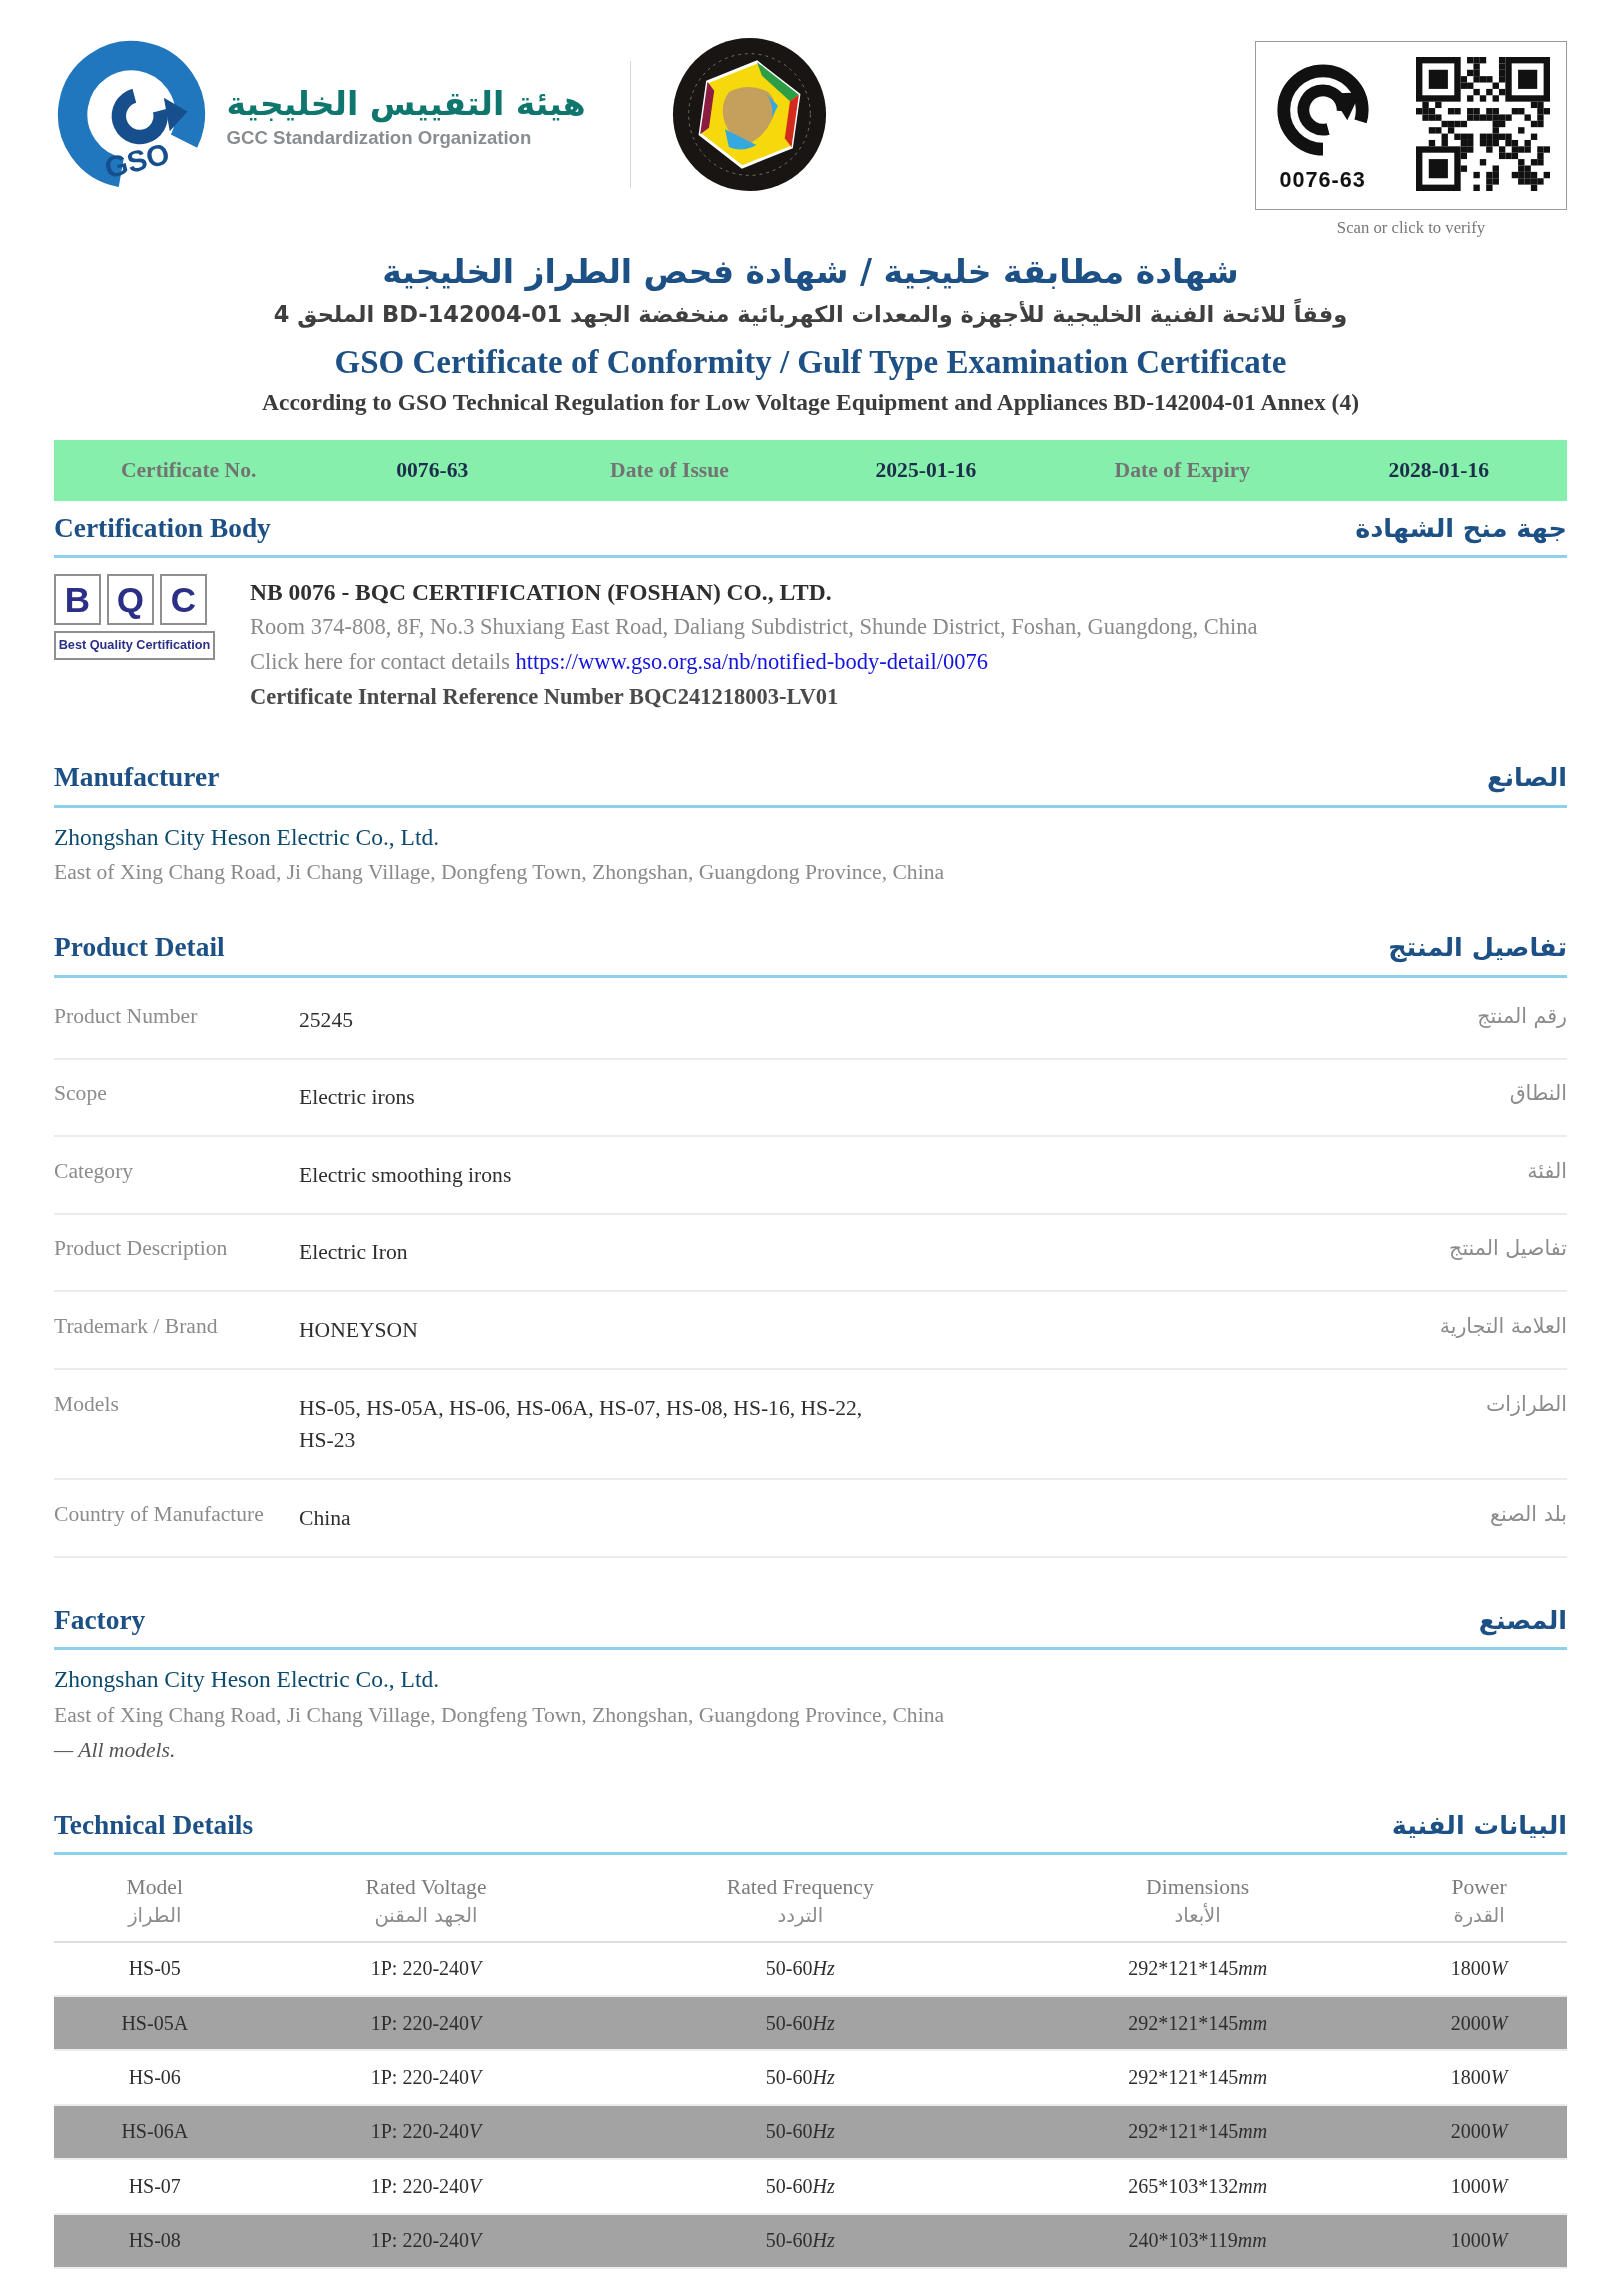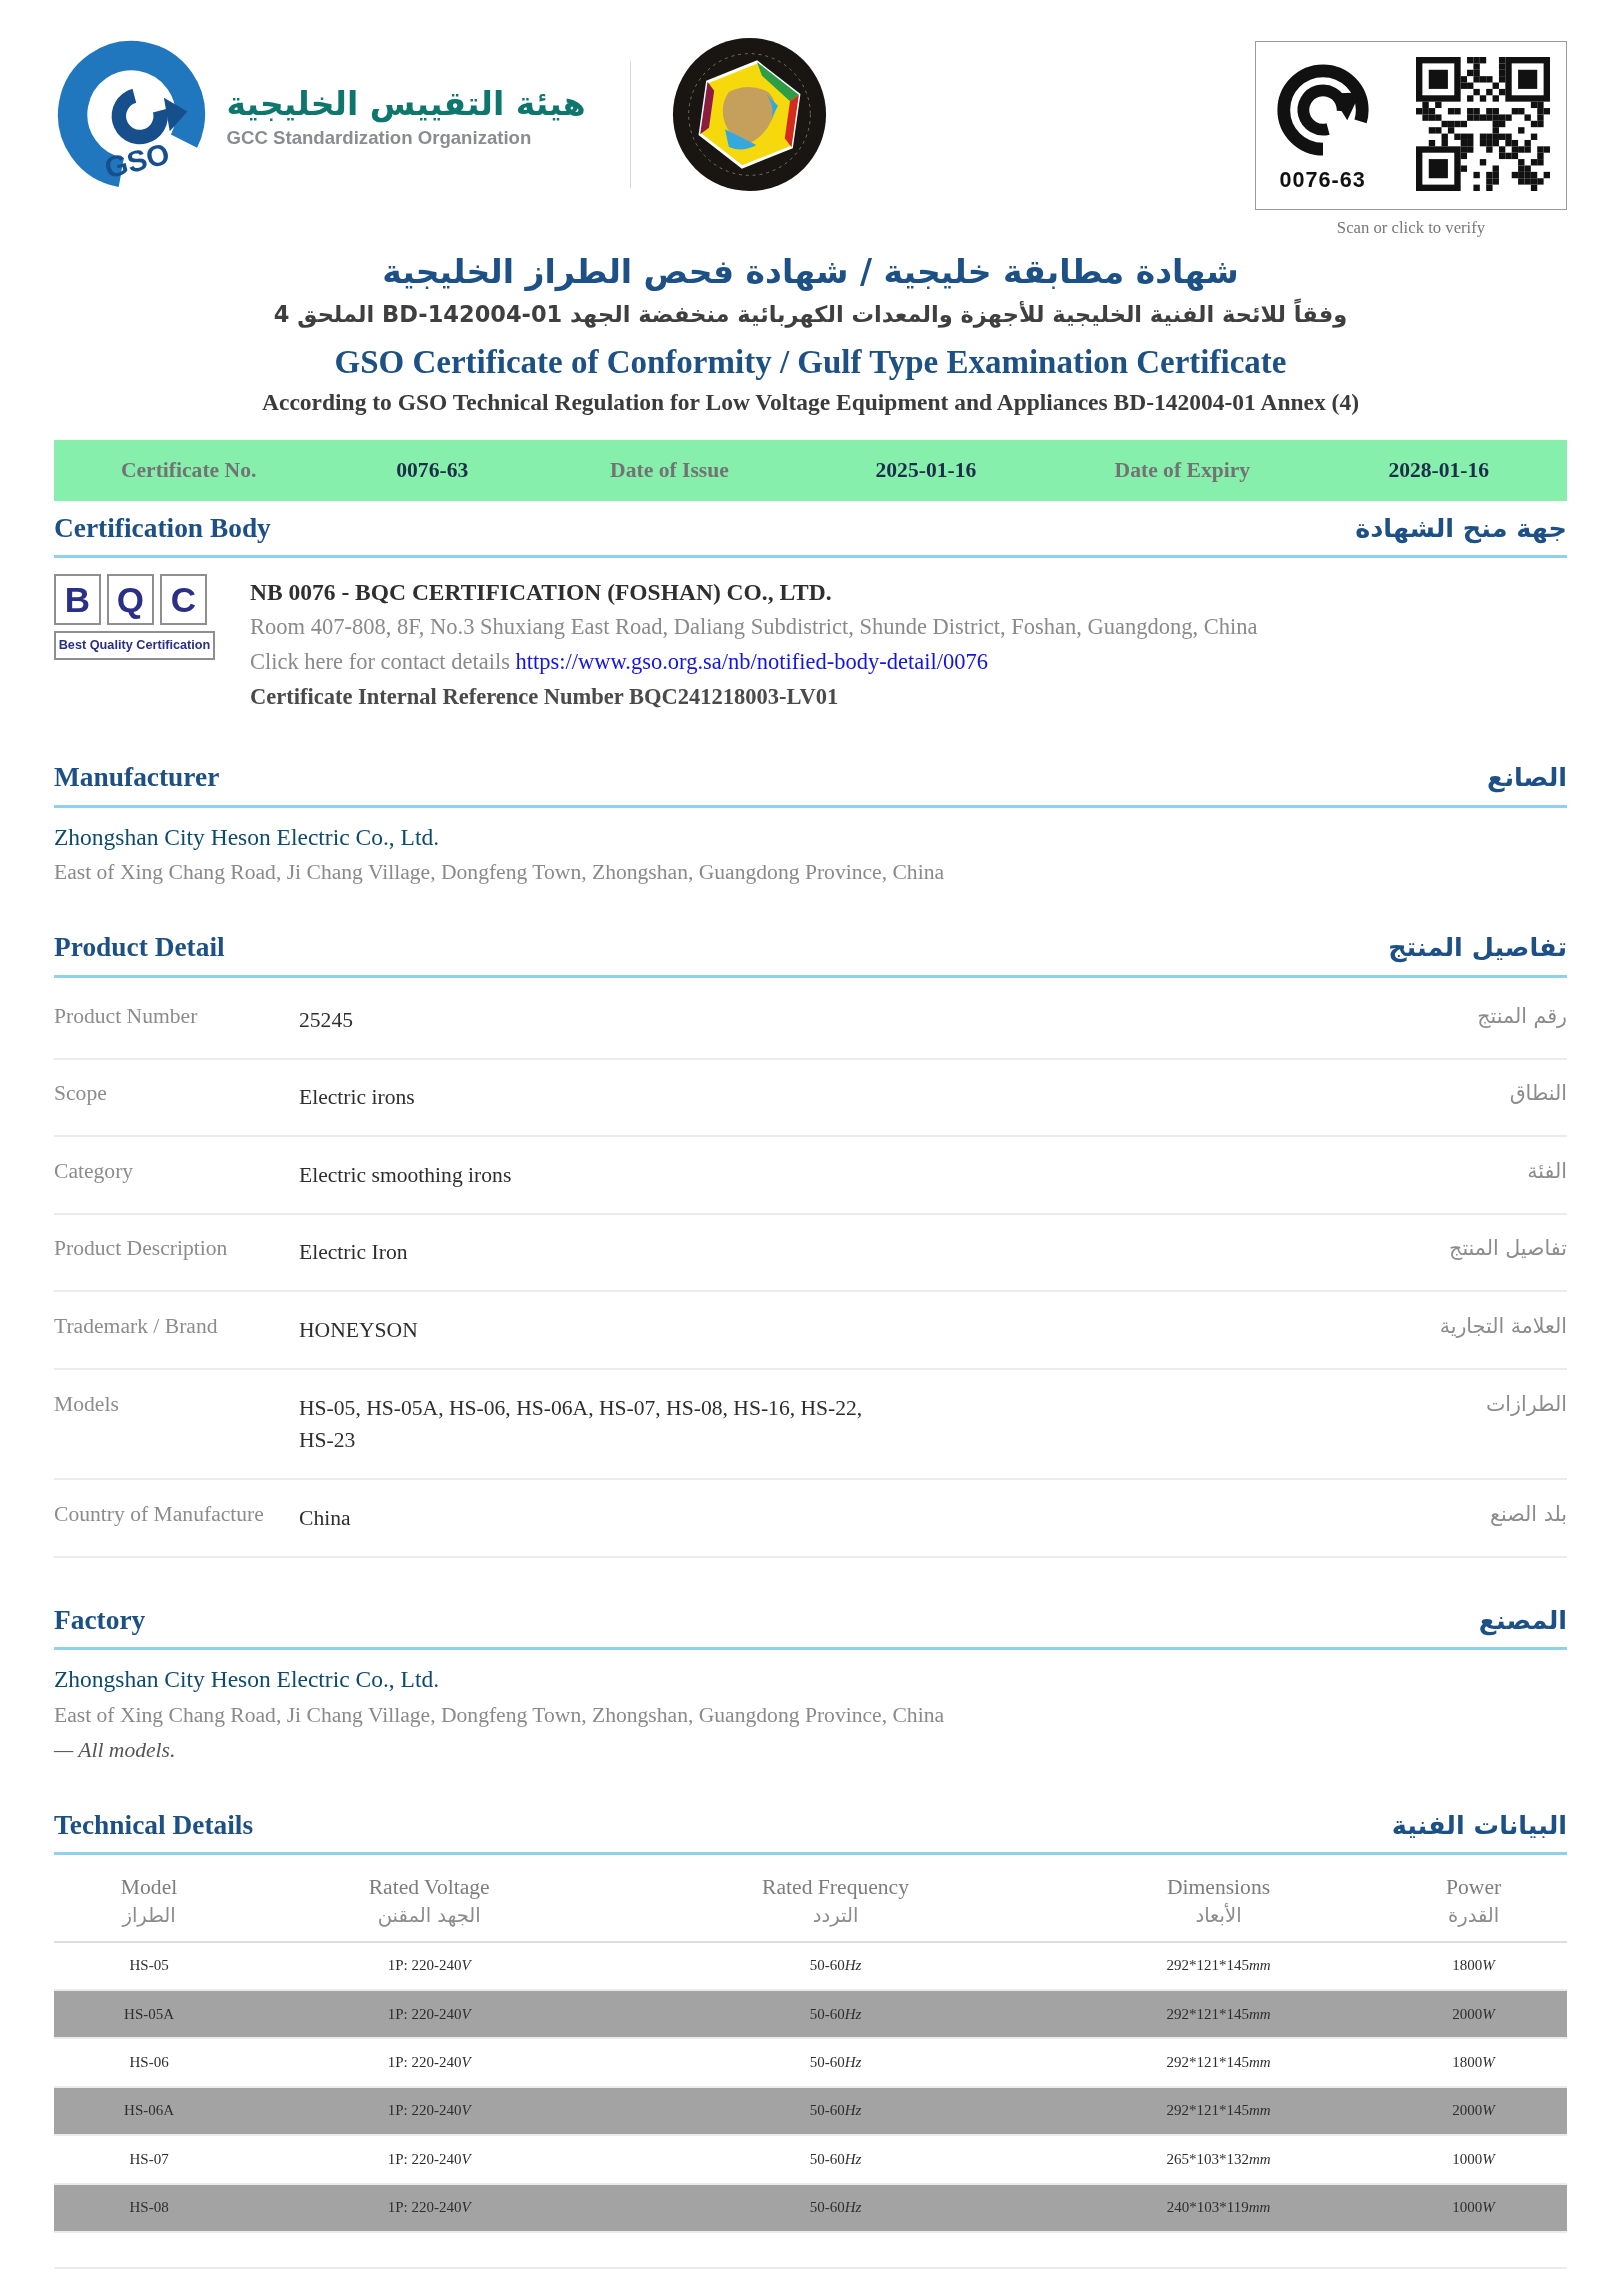--- a/index.html
+++ b/index.html
@@ -69,21 +69,21 @@
   .pd-row { display:flex; align-items:flex-start; padding:21.6px 0; border-bottom:2px solid #ebebeb; }
   .pd-label { width:245px; color:#8c8c8c; font-size:21.6px; flex:0 0 245px; }
   .pd-value { color:#2e2e2e; font-size:21.6px; max-width:568px; line-height:1.5; }
   .pd-ar { margin-left:auto; color:#8c8c8c; font-size:20.6px; font-family:"DejaVu Sans", sans-serif; direction:rtl; }
 
   
   .tech-table { width:100%; border-collapse:collapse; margin-top:5.9px; }
   .tech-table th { font-weight:normal; color:#7d7d7d; font-size:21.6px; padding:13.7px 5.9px 2px 5.9px; text-align:center; }
   .tech-table .ar-h { color:#8c8c8c; font-size:19.6px; font-family:"DejaVu Sans", sans-serif; padding:2px 5.9px 13.7px 5.9px; }
   .tech-table thead { border-bottom:2px solid #dedede; }
-  .tech-table td { text-align:center; font-size:15px; color:#2e2e2e; padding:14.7px 5.9px; border-bottom:2px solid #ebebeb; }
+  .tech-table td { text-align:center; font-size:20px; color:#2e2e2e; padding:14.7px 5.9px; border-bottom:2px solid #ebebeb; }
   .tech-table tr.alt td { background:#a3a3a3;text-align:center; }
   .tech-table td i, .pd-value i { font-style:italic; }
   .tech-empty td { padding:8.8px 0; }
 </style>
 </head>
 <body>
 
 <div class="page">
 
   <div class="header">
@@ -304,21 +304,21 @@
       <div class="bqc-logo">
         <div class="bqc-letters" id="bqc-letters">
             <div class="bqc-letter">B</div>
             <div class="bqc-letter">Q</div>
             <div class="bqc-letter">C</div>
           </div>
         <div class="bqc-tagline">Best Quality Certification</div>
       </div>
       <div class="cb-text">
         <div class="cb-name">NB 0076 - BQC CERTIFICATION (FOSHAN) CO., LTD.</div>
-        <div class="cb-address">Room 407-808, 8F, No.3 Shuxiang East Road, Daliang Subdistrict, Shunde District, Foshan, Guangdong, China</div>
+        <div class="cb-address">Room 374-808, 8F, No.3 Shuxiang East Road, Daliang Subdistrict, Shunde District, Foshan, Guangdong, China</div>
         <div class="cb-contact">
           <span>Click here for contact details</span>
           <a href="#" class="cb-link">https://www.gso.org.sa/nb/notified-body-detail/0076</a>
         </div>
         <div class="cb-ref">Certificate Internal Reference Number BQC241218003-LV01</div>
       </div>
     </div>
   </div>
 
   <div class="section">

